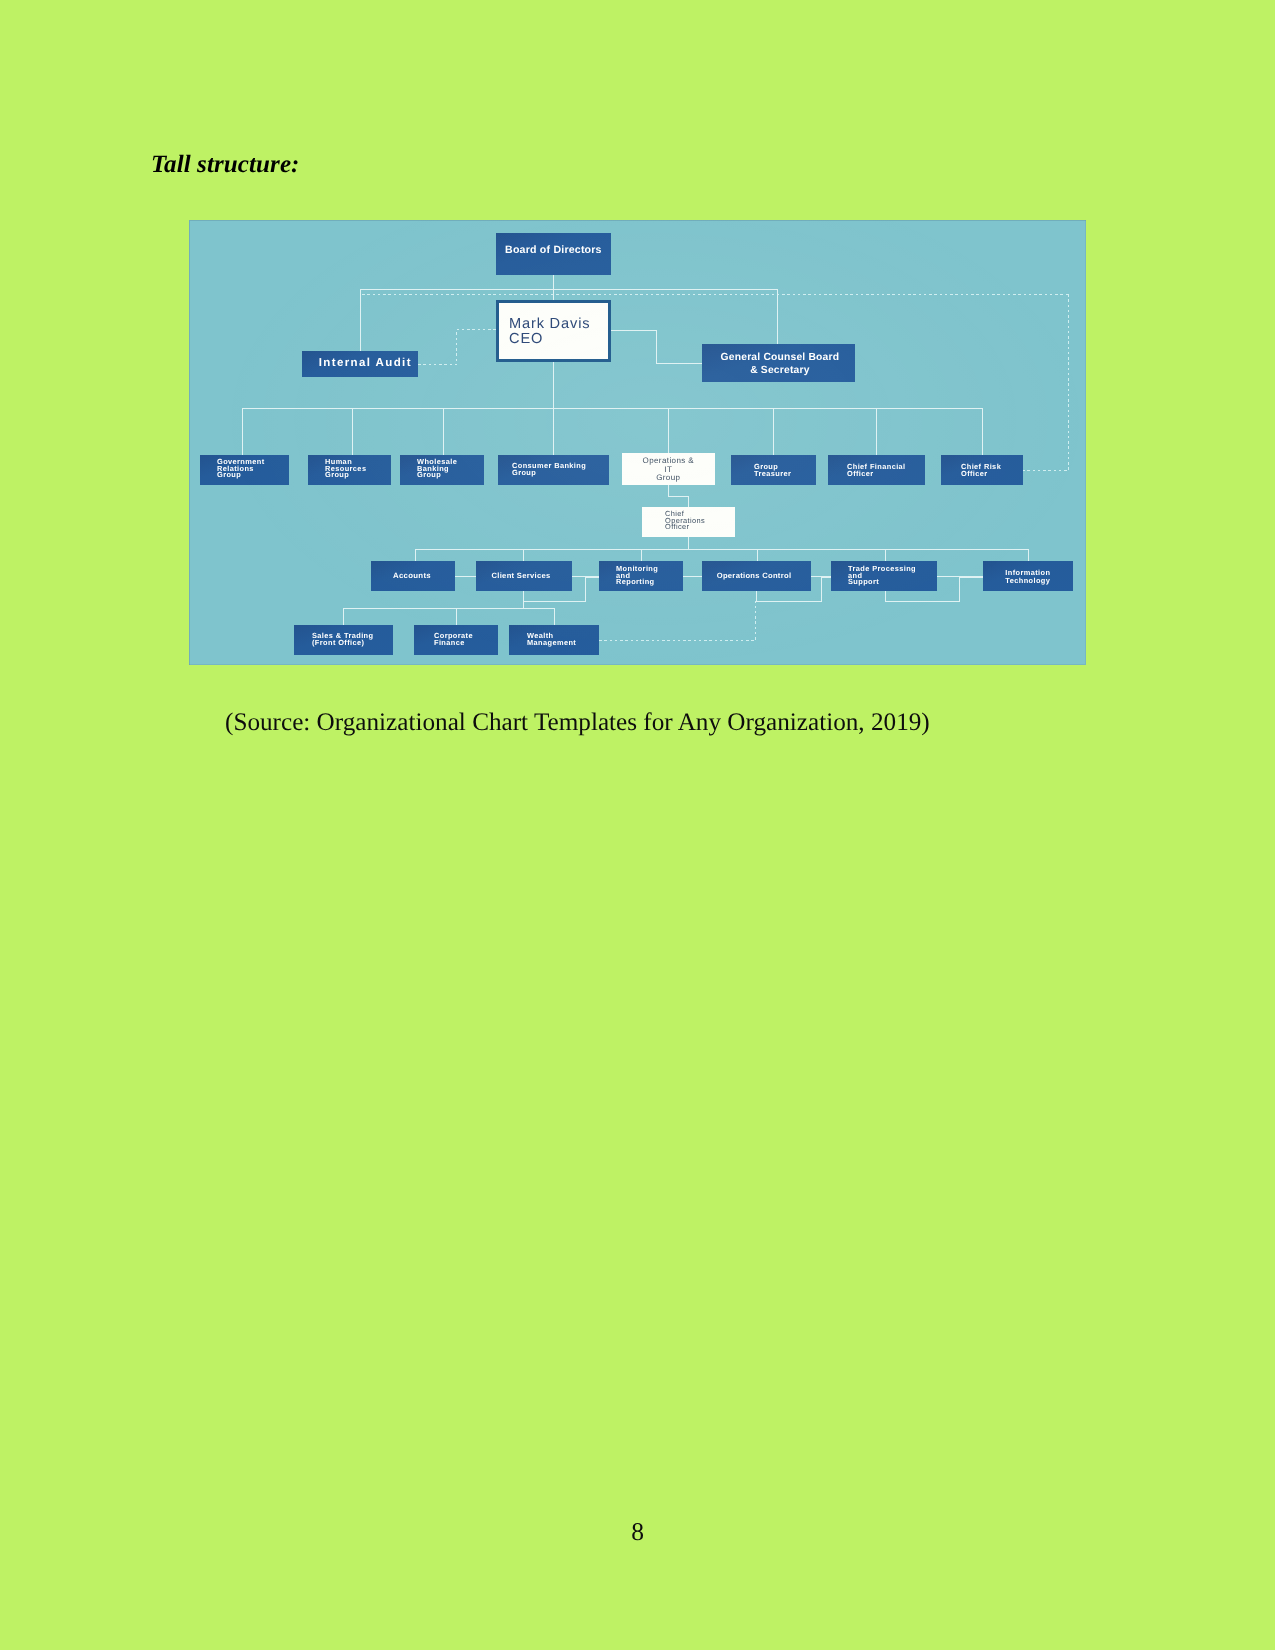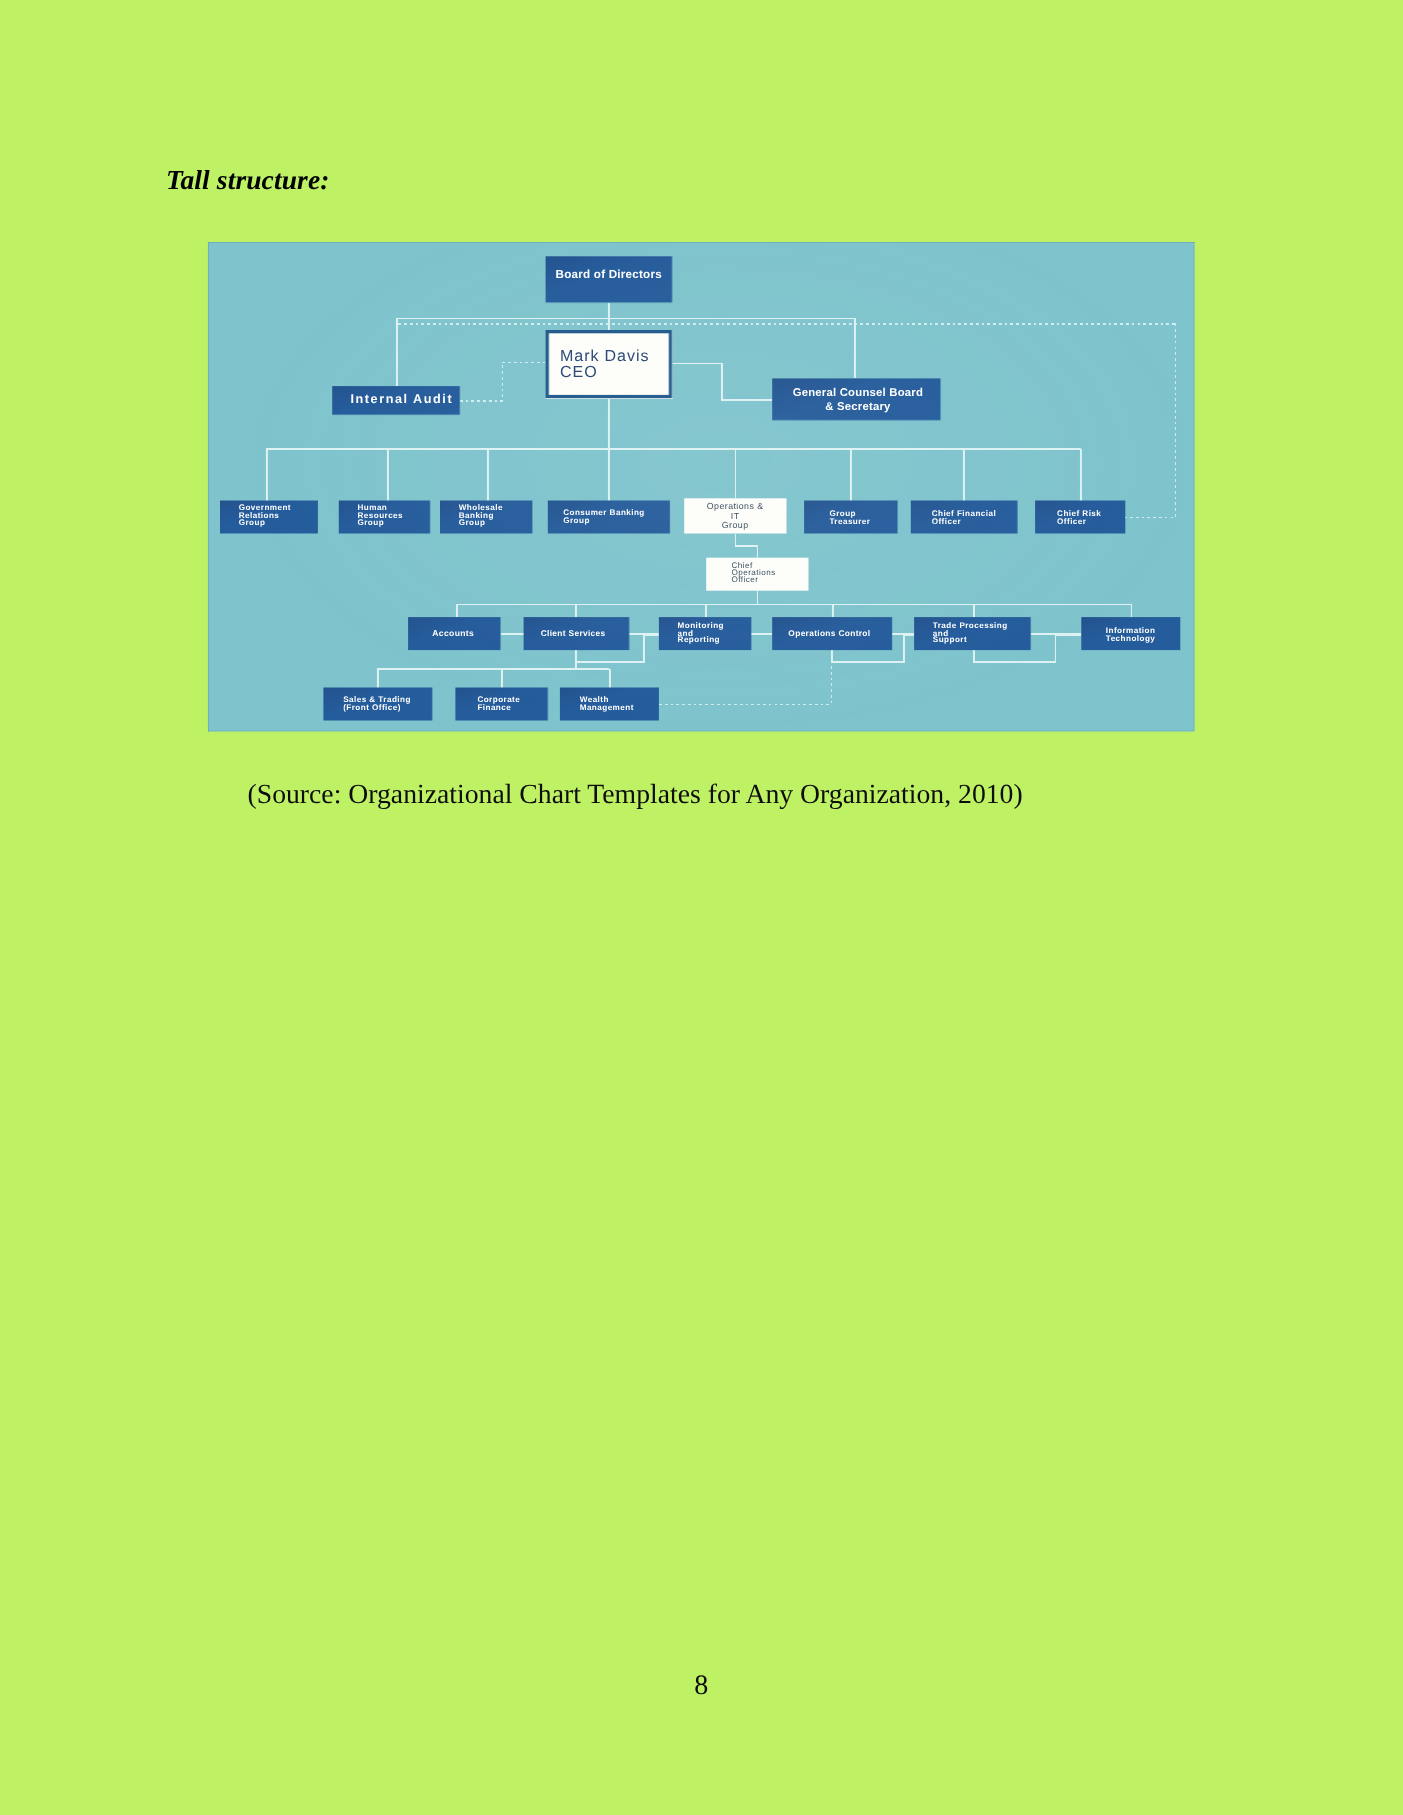--- a/index.html
+++ b/index.html
@@ -162,15 +162,15 @@
     <div class="ob" style="left:225px;top:405px;width:84px;height:30px;font-size:7.4px;line-height:7.2px;text-align:left;padding-left:20px;padding-right:0px;padding-top:7px;letter-spacing:0.4px;">
           <div>Corporate</div>
           <div>Finance</div>
         </div>
     <div class="ob" style="left:320px;top:405px;width:90px;height:30px;font-size:7.4px;line-height:7.2px;text-align:left;padding-left:18px;padding-right:0px;padding-top:7px;letter-spacing:0.4px;">
           <div>Wealth</div>
           <div>Management</div>
         </div>
    </div>
   </div>
-  <div id="source">(Source: Organizational Chart Templates for Any Organization, 2010)</div>
+  <div id="source">(Source: Organizational Chart Templates for Any Organization, 2019)</div>
   <div id="pagenum">8</div>
 </div>
 
 </body></html>

